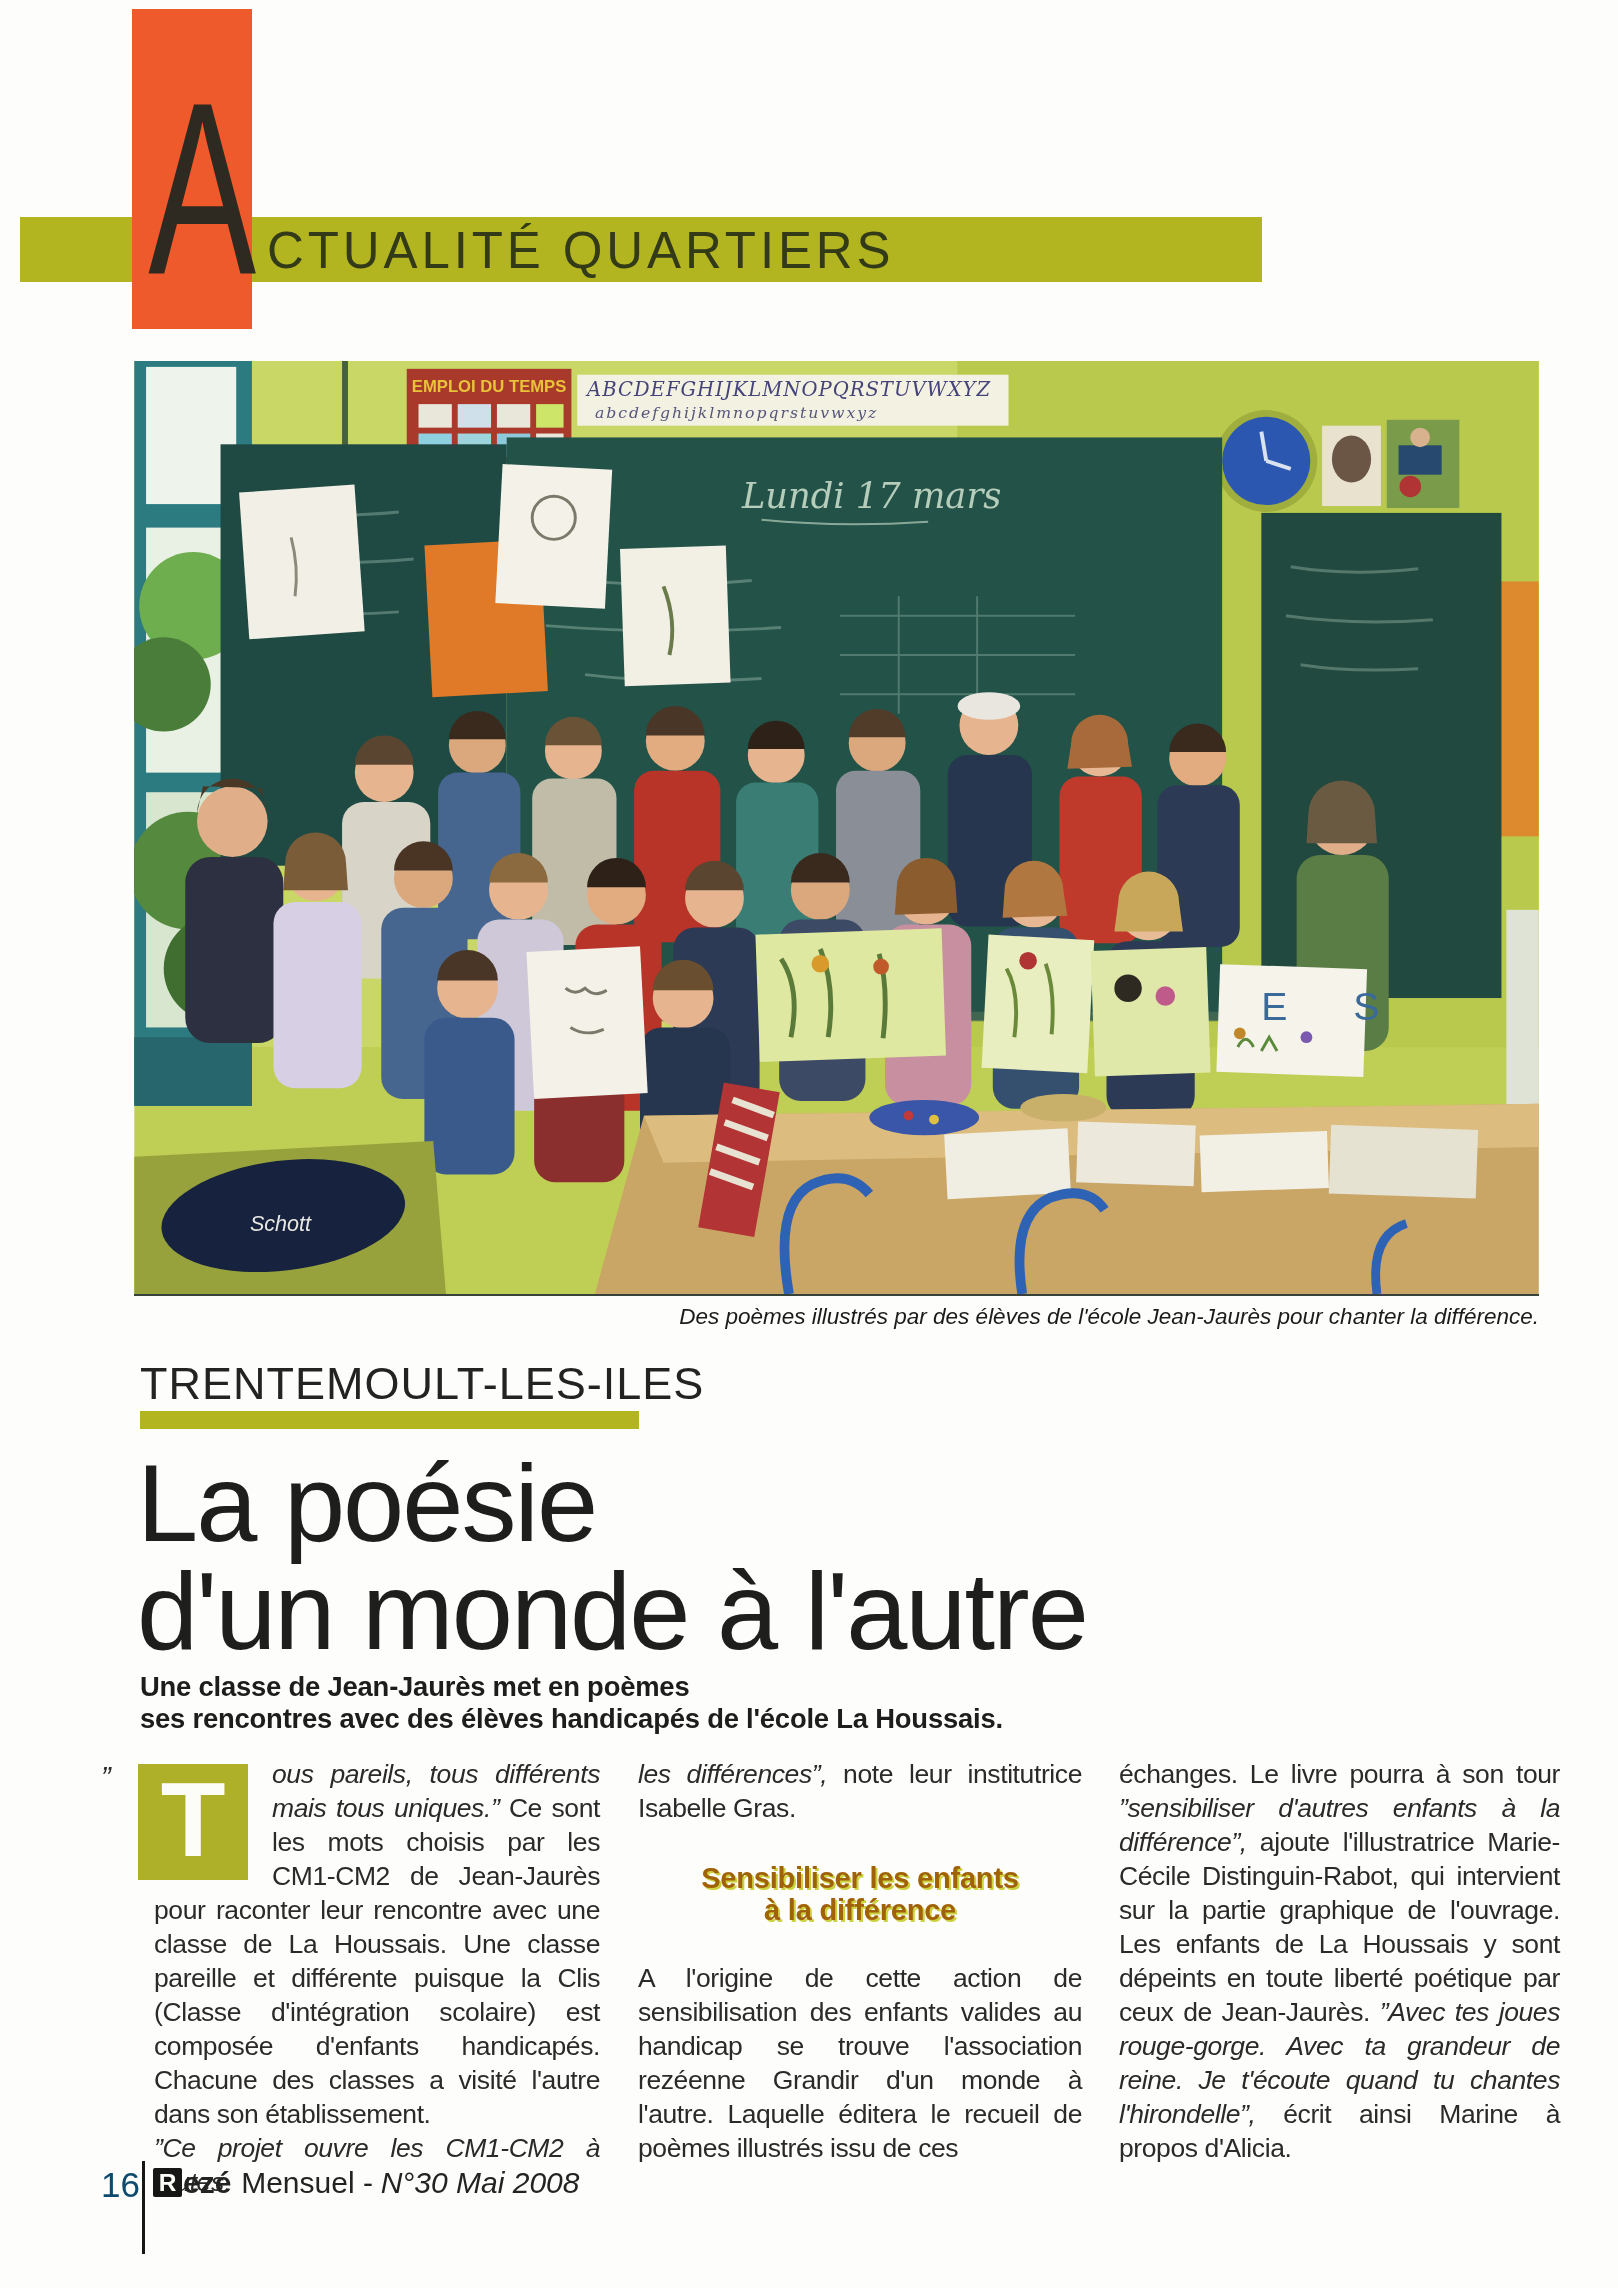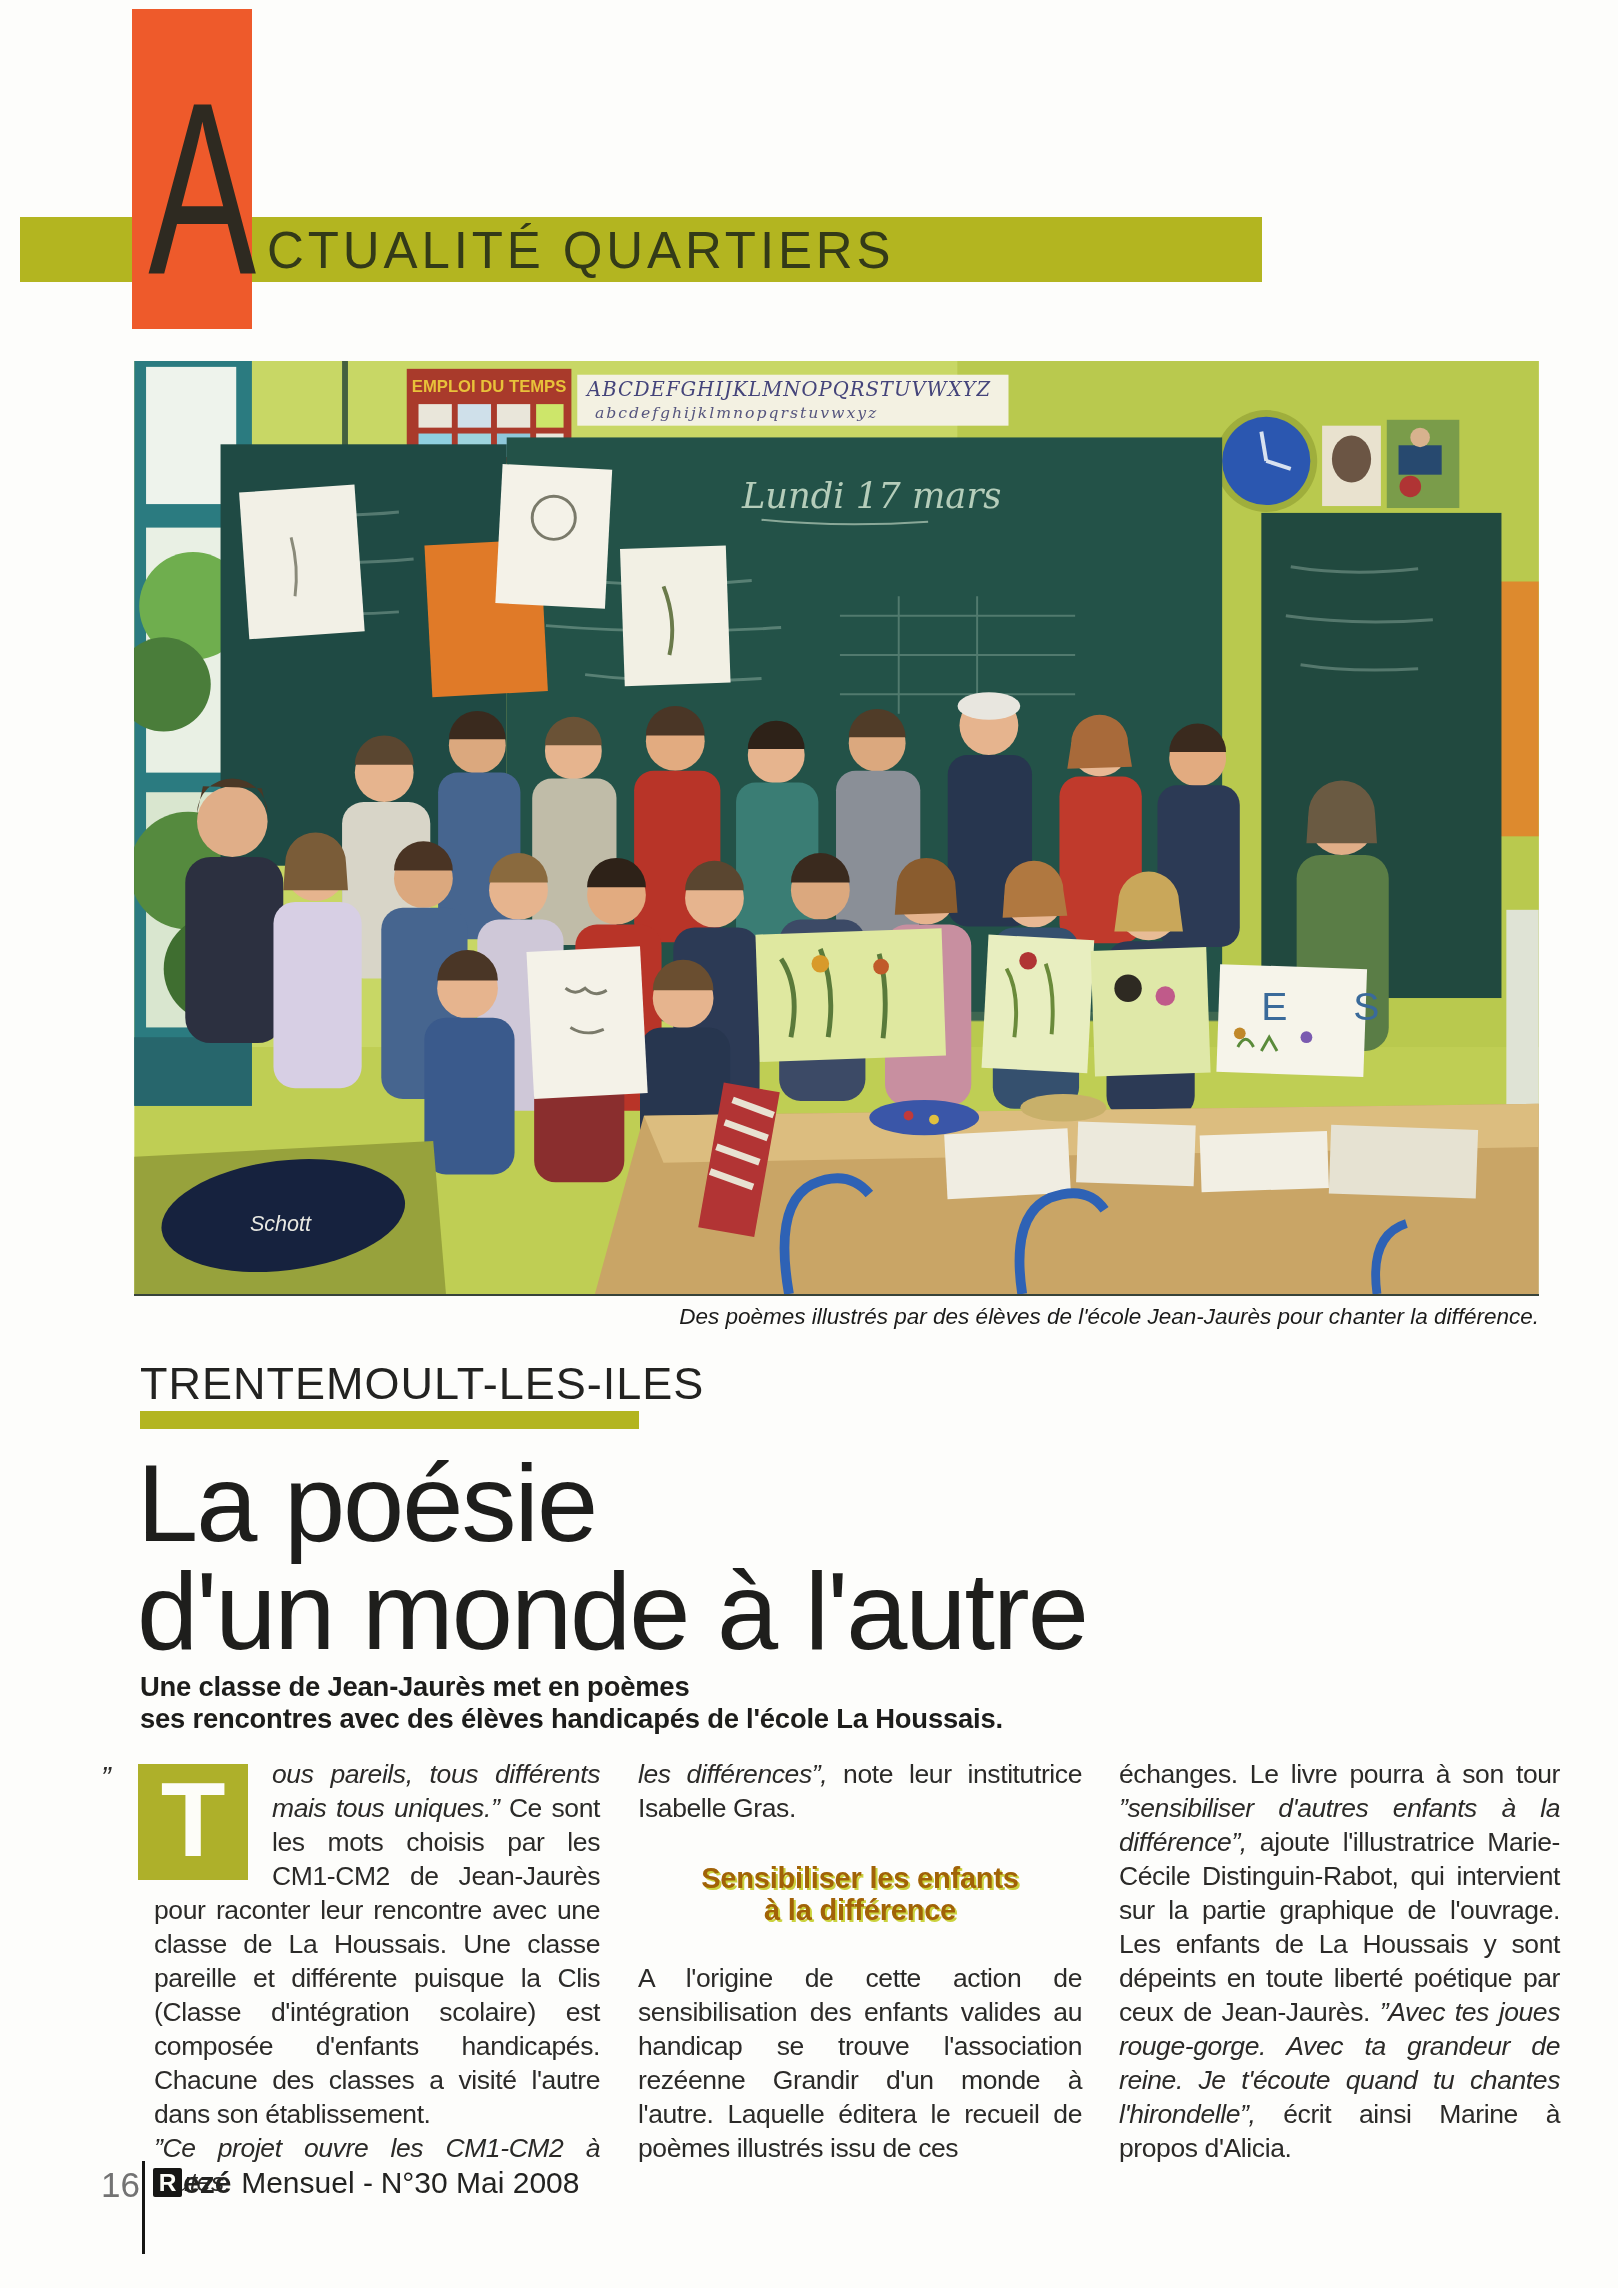--- a/index.html
+++ b/index.html
@@ -51,30 +51,30 @@
     text-align:center;line-height:110px;font-size:106px;font-weight:bold;color:#fdfdf8;
   }
   #lead-quote{left:101px;top:1761px;font-size:29px;font-style:italic;color:#2b2a28;}
   #green-subhead{
     margin-top:37px;margin-bottom:0;font-size:29px;line-height:32px;font-weight:bold;
     color:#a16207;text-shadow:2px 2px 0 #cbd23d;text-align:center;letter-spacing:-0.2px;
   }
   #col2-para{margin-top:35px;}
 
   
-  #page-number{left:101px;top:2165px;font-size:35px;color:#737373;}
+  #page-number{left:101px;top:2165px;font-size:35px;color:#0c4a6e;}
   #footer-rule{left:142px;top:2161px;width:2.9px;height:93px;background:#161614;}
   #footer-logo-row{left:153px;top:2167px;height:31px;display:flex;align-items:center;font-size:30px;color:#232321;}
   #logo-box{
     width:29px;height:29px;background:#161614;color:#fdfdf8;border-radius:2px;
     font-size:24.5px;font-weight:bold;text-align:center;line-height:29px;
   }
   #logo-rest{font-weight:bold;margin-left:1px;}
   #footer-mensuel{margin-left:9.8px;}
-  #footer-issue{margin-left:7.8px;}
+  #footer-issue{font-style:italic;margin-left:7.8px;}
 </style>
 </head>
 <body>
 
 <div id="page">
 
   <div class="abs" id="band"></div>
   <div class="abs" id="orange-block"></div>
   <div class="abs" id="masthead-a">A</div>
   <div class="abs" id="band-title">CTUALITÉ QUARTIERS</div>

